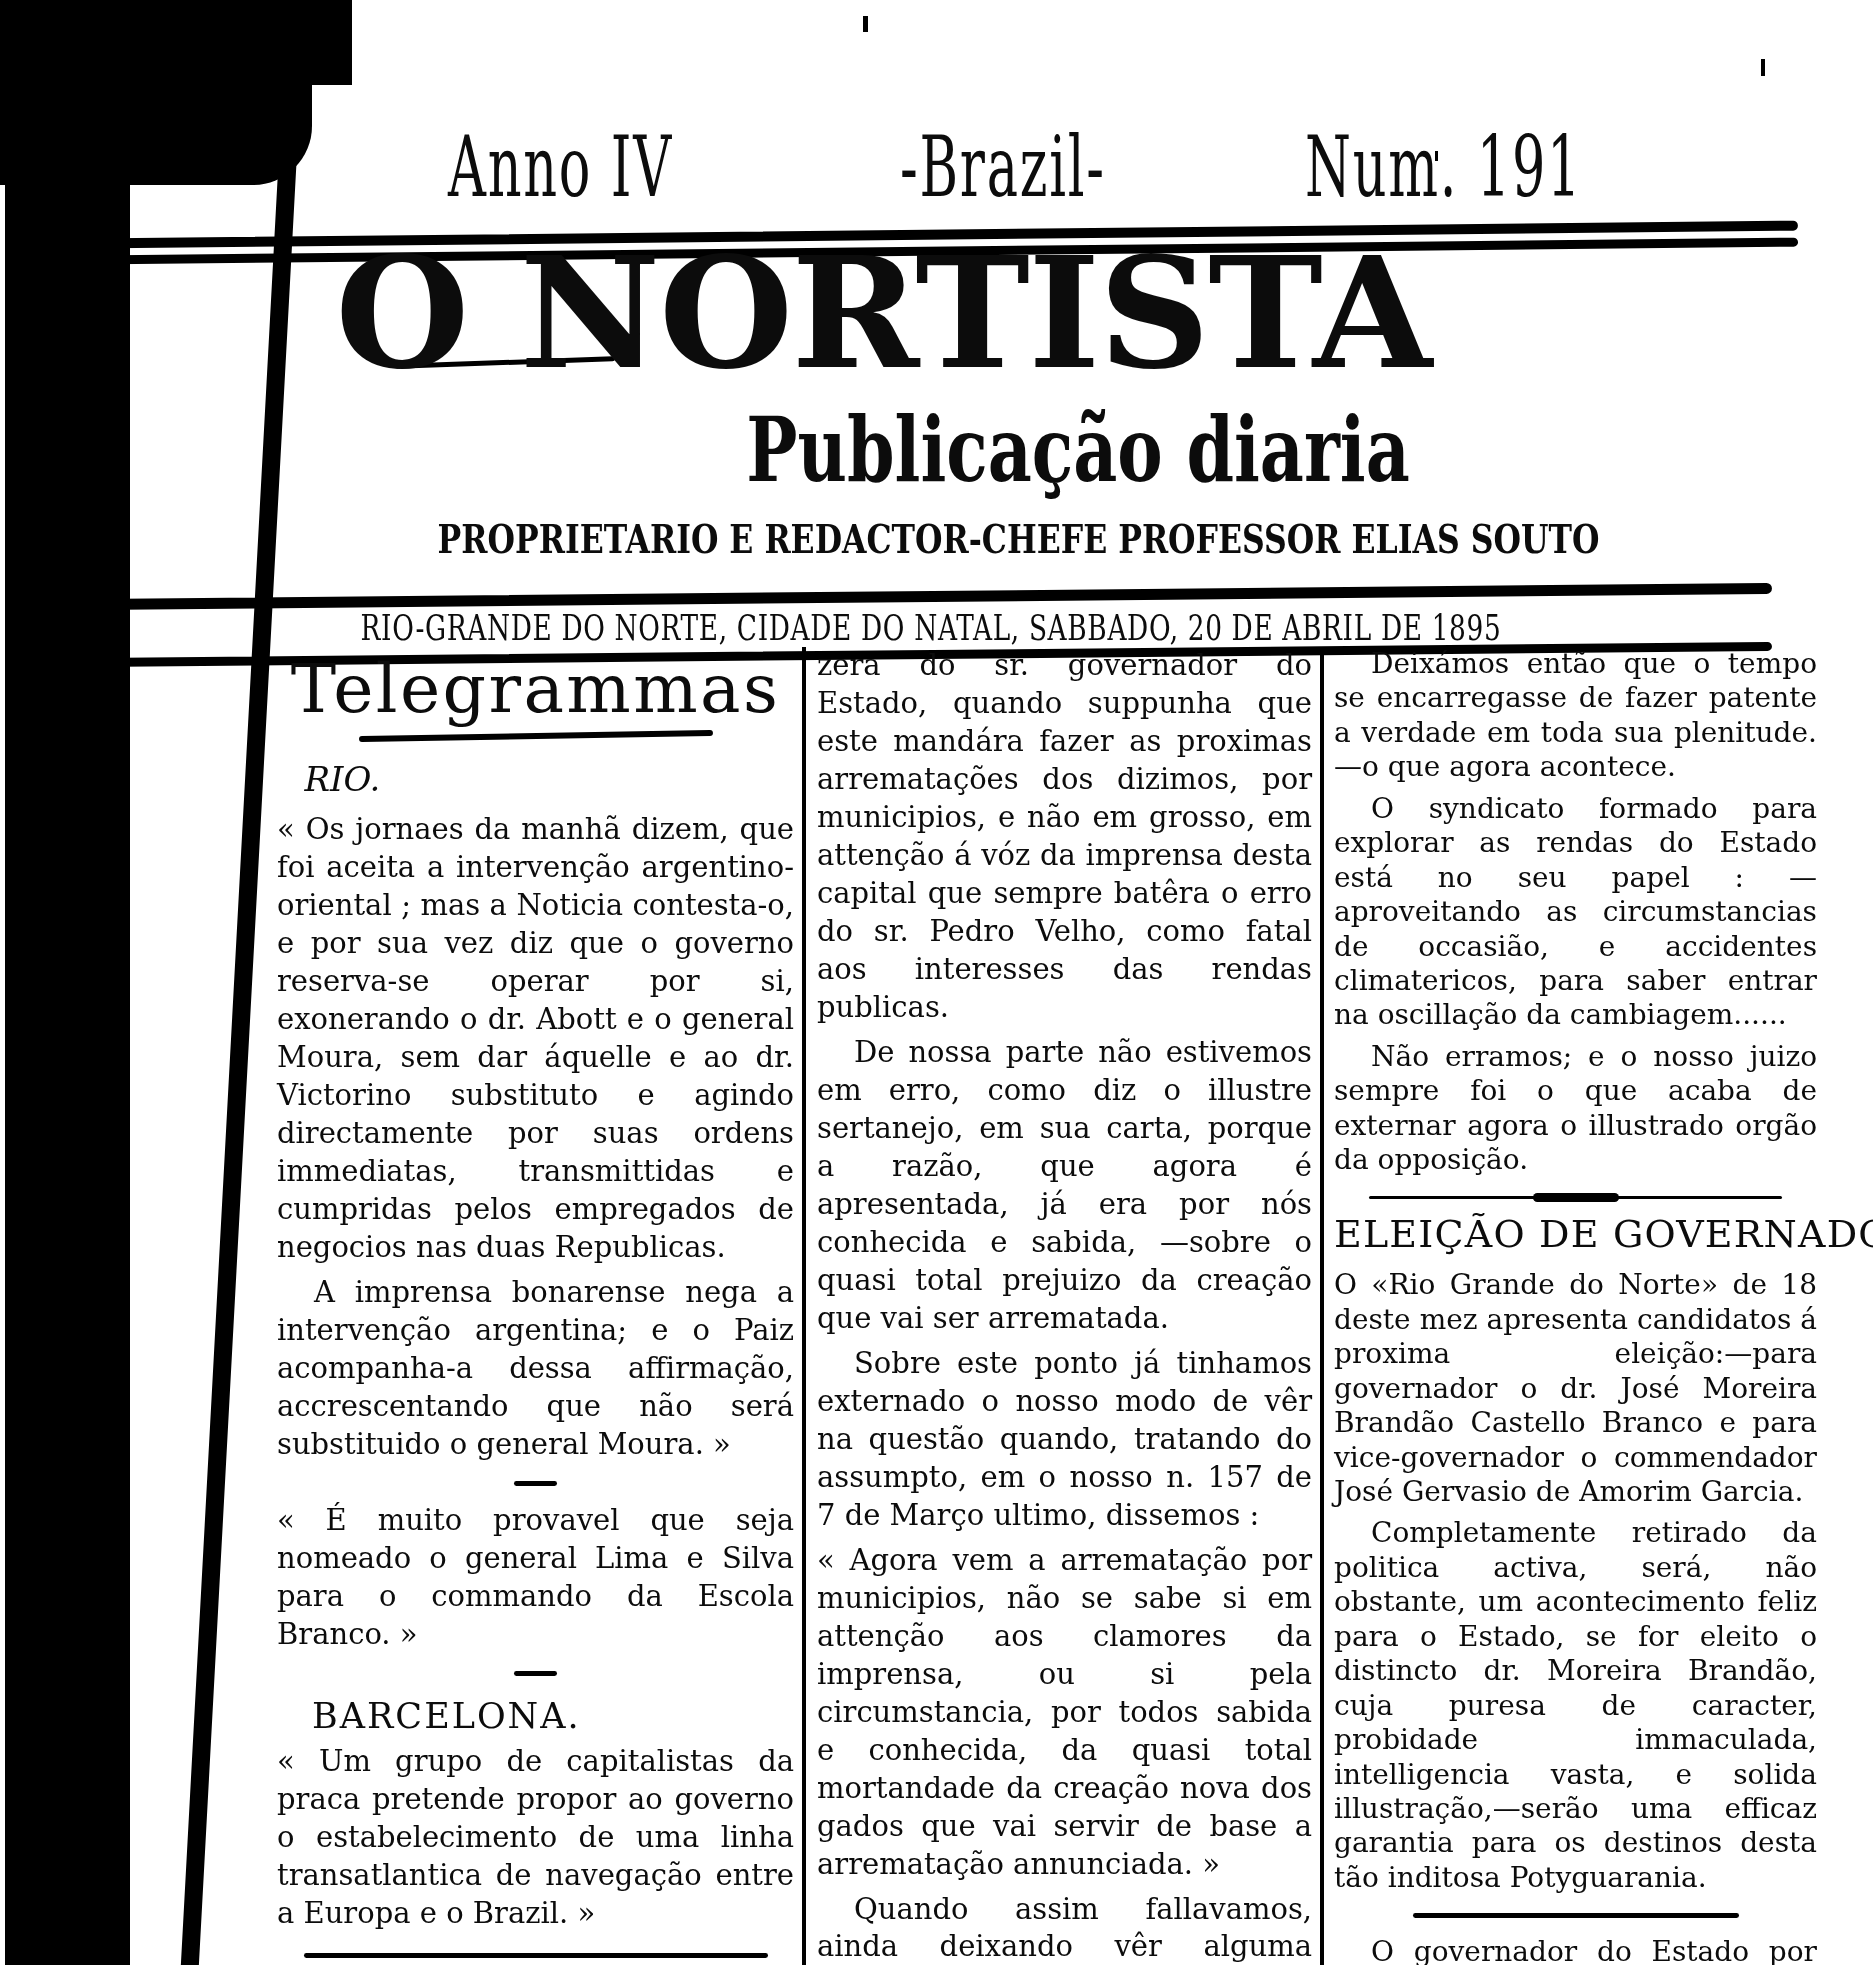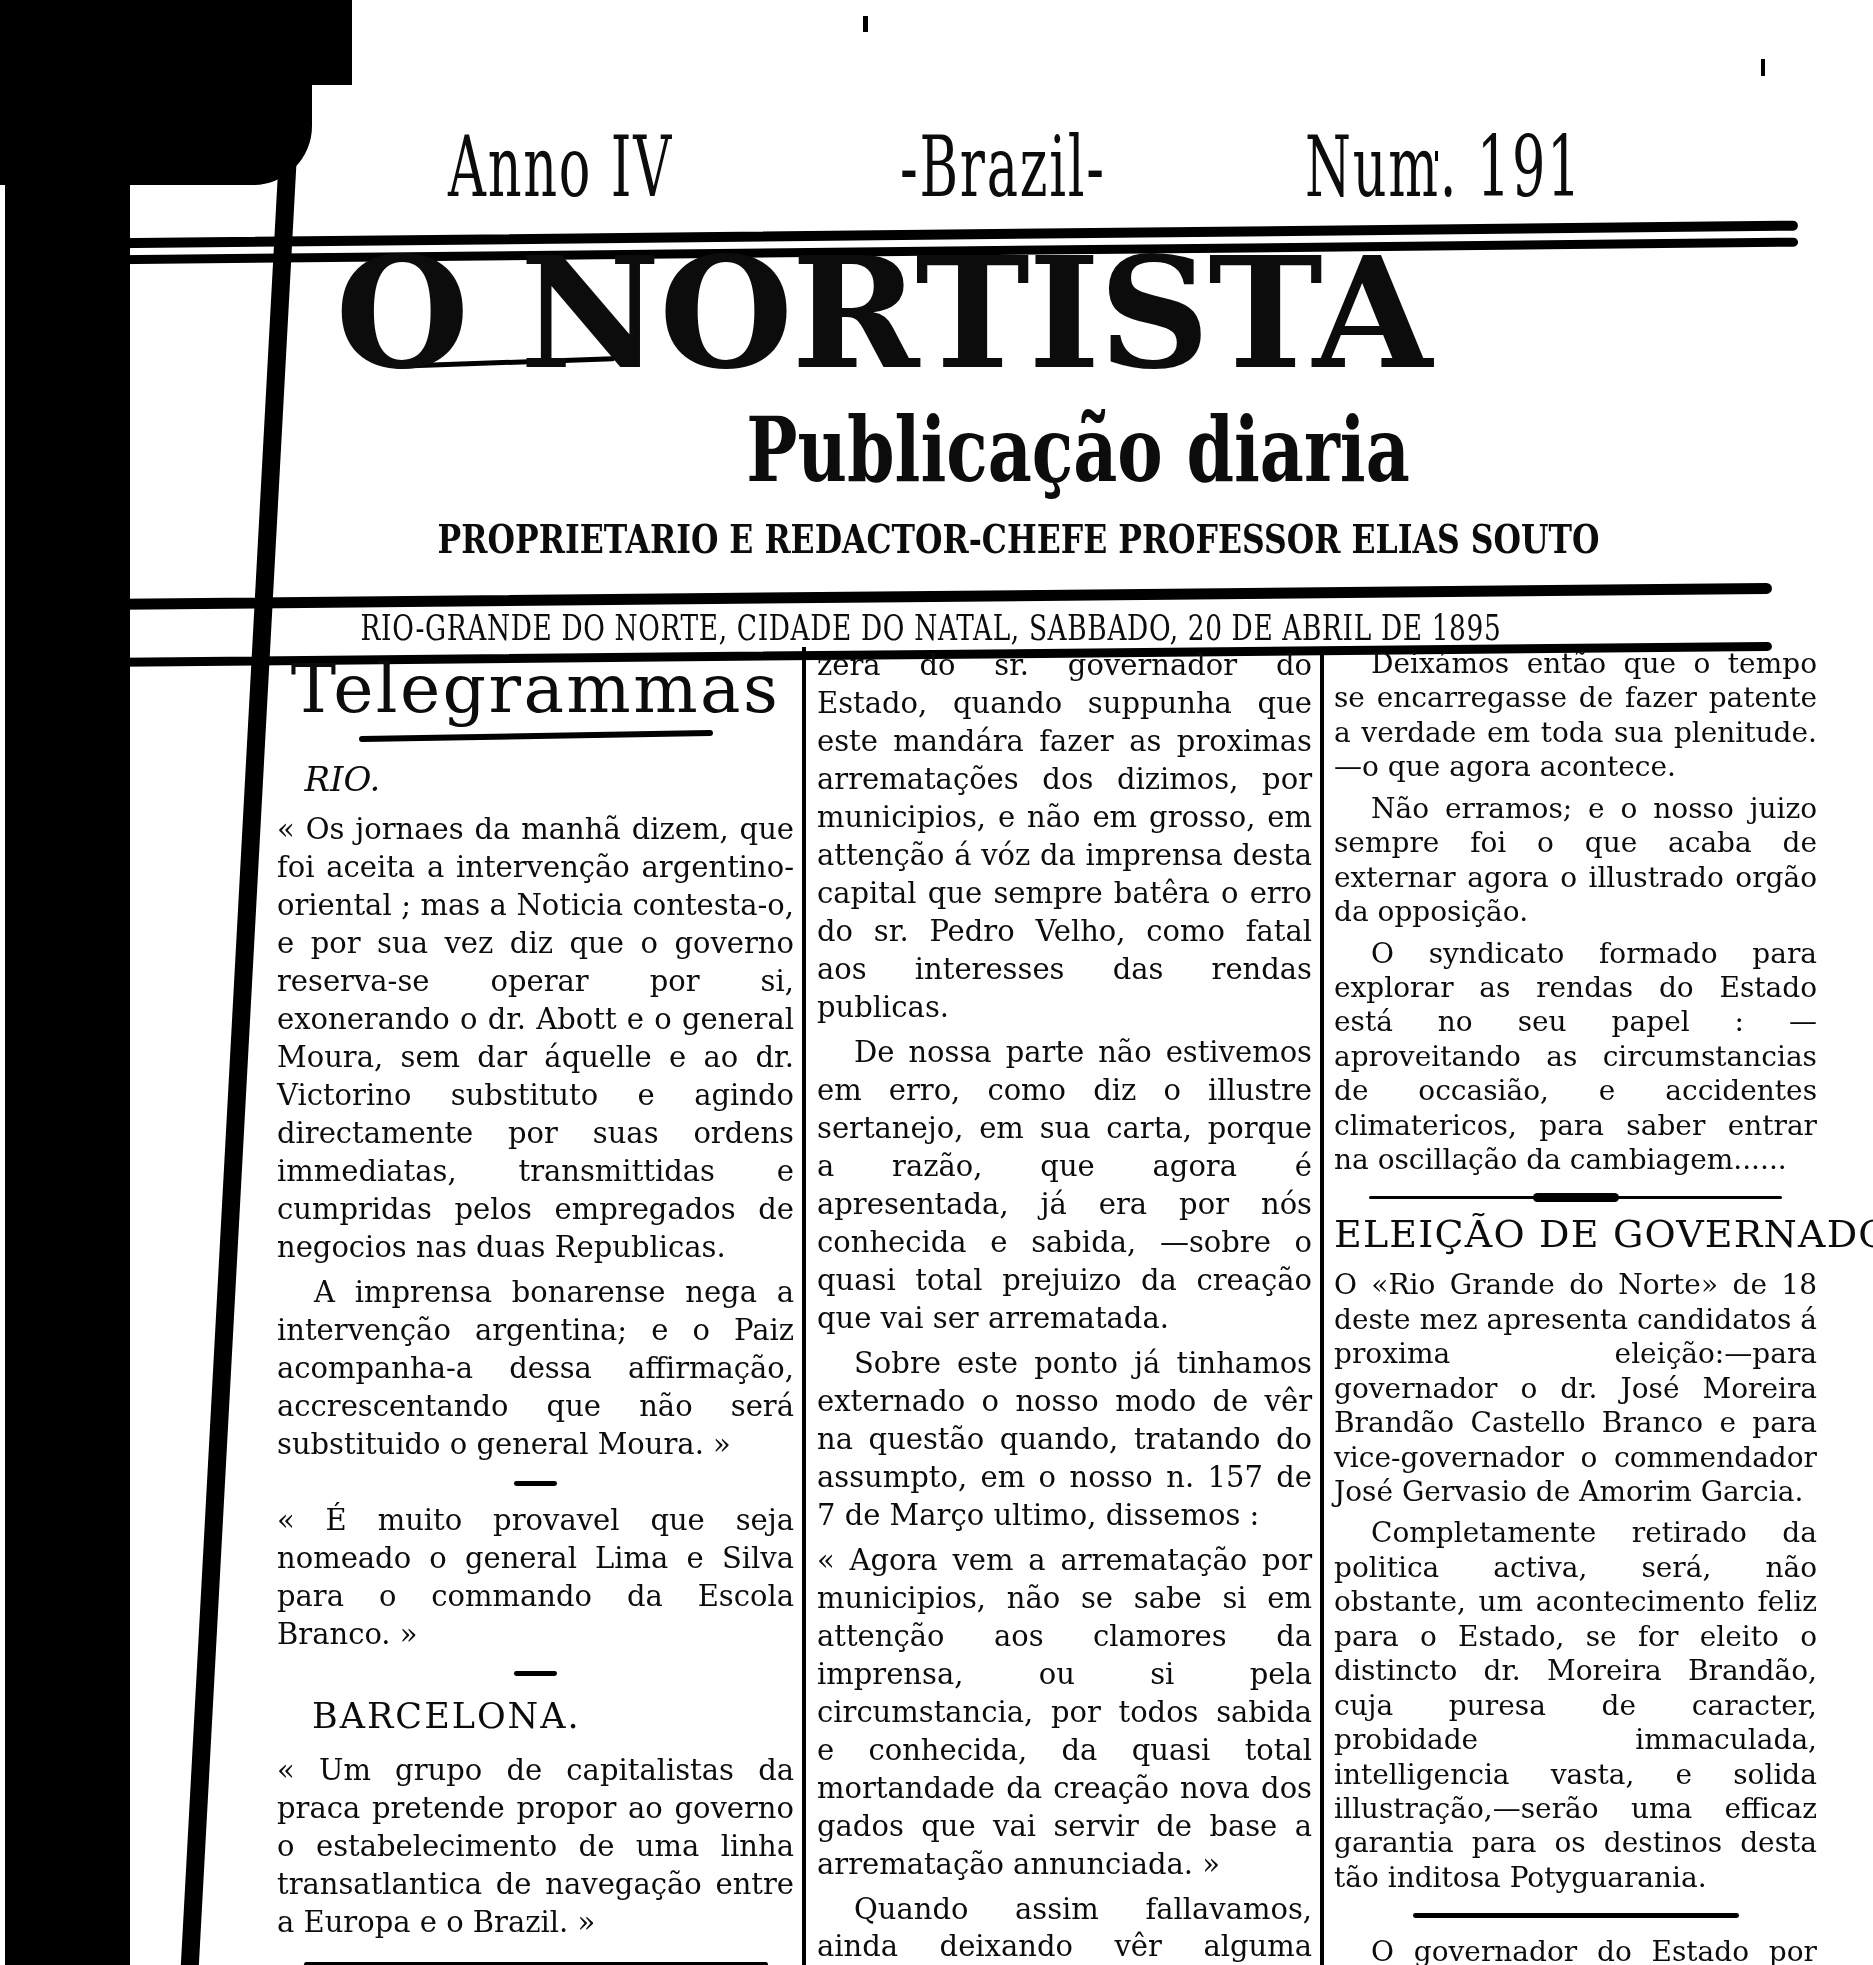--- a/index.html
+++ b/index.html
@@ -54,21 +54,21 @@
   .sep-2{left:1320px;top:647px;height:1533px;}
 
   .col p{margin:0 0 7px 0;text-indent:37px;}
   .col p.no-indent{text-indent:0;}
 
   .telegrammas{font-size:68px;line-height:1;text-align:center;font-weight:normal;
                margin:8px;letter-spacing:2.4px;white-space:nowrap;}
   .tele-rule{width:354px;height:6.3px;background:#000;margin:10.2px auto 18px;transform:rotate(-1deg);border-radius:3.1px;}
   .rio-label{font-size:34px;margin:0 0 9.4px 0;text-indent:27.5px;font-style:italic;}
   .dash-sep{width:43px;height:5.1px;background:#000;margin:16.5px auto;border-radius:2.4px;}
-  .barcelona{font-size:35px;letter-spacing:2px;margin:18px 0 12px 0;text-indent:35px;}
+  .barcelona{font-size:35px;letter-spacing:2px;margin:18px 0 3px 0;text-indent:35px;}
   .q-rule{width:464px;height:4.7px;background:#000;margin:20.4px auto 17.3px;border-radius:2.4px;}
 
   .orn-rule{position:relative;height:3.9px;background:#000;margin:18px 35px 15.7px;border-radius:2px;}
   .orn-rule::after{content:"";position:absolute;left:50%;top:-2.4px;width:86px;height:8.6px;
                    transform:translateX(-50%);background:#000;border-radius:4.3px;}
   .eleicao{font-size:38px;line-height:1.05;text-align:center;font-weight:normal;
            letter-spacing:1.2px;margin:0 0 13.4px 0;white-space:nowrap;}
   .mid-rule{width:326px;height:5.1px;background:#000;margin:17.3px auto;border-radius:2.4px;}
 </style>
 </head>
@@ -126,22 +126,22 @@
   <section class="col col-2">
     <p class="no-indent">zera do sr. governador do Estado, quando suppunha que este mandára fazer as proximas arrematações dos dizimos, por municipios, e não em grosso, em attenção á vóz da imprensa desta capital que sempre batêra o erro do sr. Pedro Velho, como fatal aos interesses das rendas publicas.</p>
     <p>De nossa parte não estivemos em erro, como diz o illustre sertanejo, em sua carta, porque a razão, que agora é apresentada, já era por nós conhecida e sabida, —sobre o quasi total prejuizo da creação que vai ser arrematada.</p>
     <p>Sobre este ponto já tinhamos externado o nosso modo de vêr na questão quando, tratando do assumpto, em o nosso n. 157 de 7 de Março ultimo, dissemos :</p>
     <p class="no-indent">« Agora vem a arrematação por municipios, não se sabe si em attenção aos clamores da imprensa, ou si pela circumstancia, por todos sabida e conhecida, da quasi total mortandade da creação nova dos gados que vai servir de base a arrematação annunciada. »</p>
     <p>Quando assim fallavamos, ainda deixando vêr alguma incerteza era para se não taxar-nos de pessimistas, uma vez que os demais collegas da imprensa desta capital batiam palmas ao àcto do sr. Pedro Velho, dando-o como praticado em attenção aos clamores da imprensa.</p>
   </section>
 
   <section class="col col-3">
     <p>Deixámos então que o tempo se encarregasse de fazer patente a verdade em toda sua plenitude. —o que agora acontece.</p>
+    <p>O syndicato formado para explorar as rendas do Estado está no seu papel : —aproveitando as circumstancias de occasião, e accidentes climatericos, para saber entrar na oscillação da cambiagem......</p>
     <p>Não erramos; e o nosso juizo sempre foi o que acaba de externar agora o illustrado orgão da opposição.</p>
-    <p>O syndicato formado para explorar as rendas do Estado está no seu papel : —aproveitando as circumstancias de occasião, e accidentes climatericos, para saber entrar na oscillação da cambiagem......</p>
     <div class="orn-rule"></div>
     <h4 class="eleicao">ELEIÇÃO DE GOVERNADOR</h4>
     <p class="no-indent">O «Rio Grande do Norte» de 18 deste mez apresenta candidatos á proxima eleição:—para governador o dr. José Moreira Brandão Castello Branco e para vice-governador o commendador José Gervasio de Amorim Garcia.</p>
     <p>Completamente retirado da politica activa, será, não obstante, um acontecimento feliz para o Estado, se for eleito o distincto dr. Moreira Brandão, cuja puresa de caracter, probidade immaculada, intelligencia vasta, e solida illustração,—serão uma efficaz garantia para os destinos desta tão inditosa Potyguarania.</p>
     <div class="mid-rule"></div>
     <p>O governador do Estado por acto de 2 do corrente mez, rescindiu o contracto, firmado em 22 de Maio de 1893 com o cidadão Joaquim Fabricio Gomes de Souza, para reger este a cadeira de dezenho do Atheneu, por espaço de 3 annos, visto ter o mesmo Fabricio acceitado um logar de auxiliar dos trabalhos do porto desta capital.</p>
   </section>
 
 </div>
 

